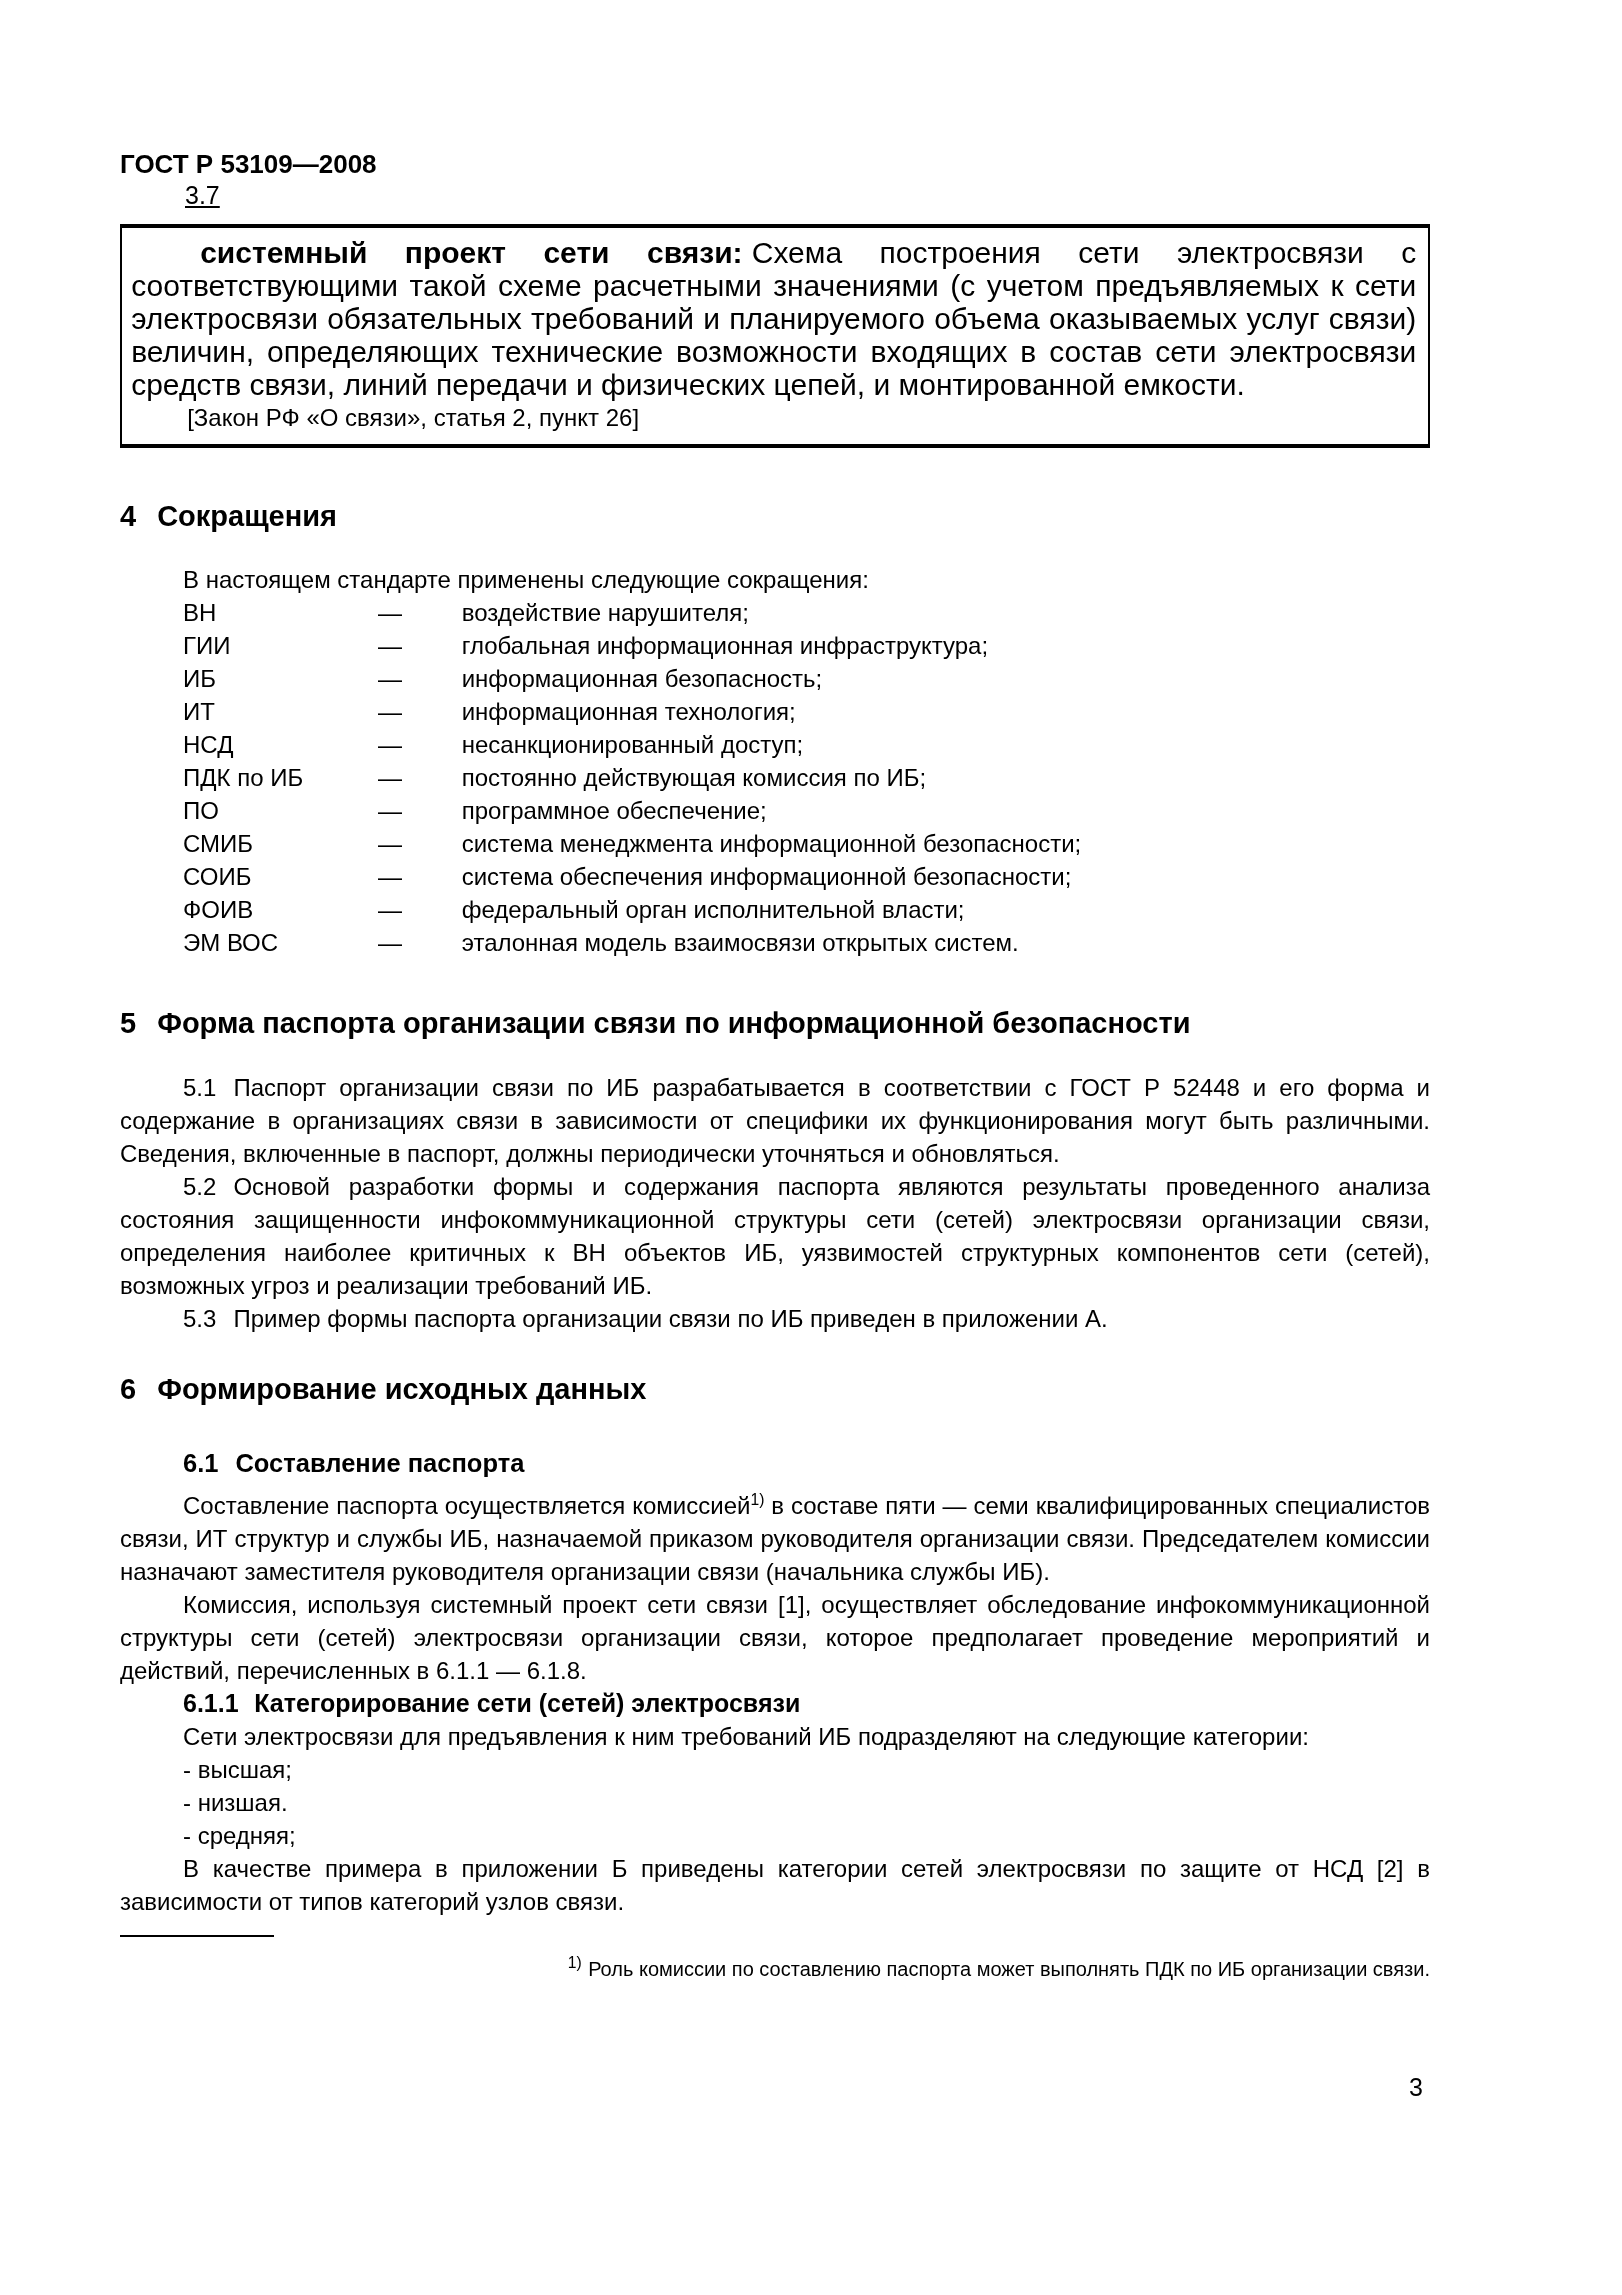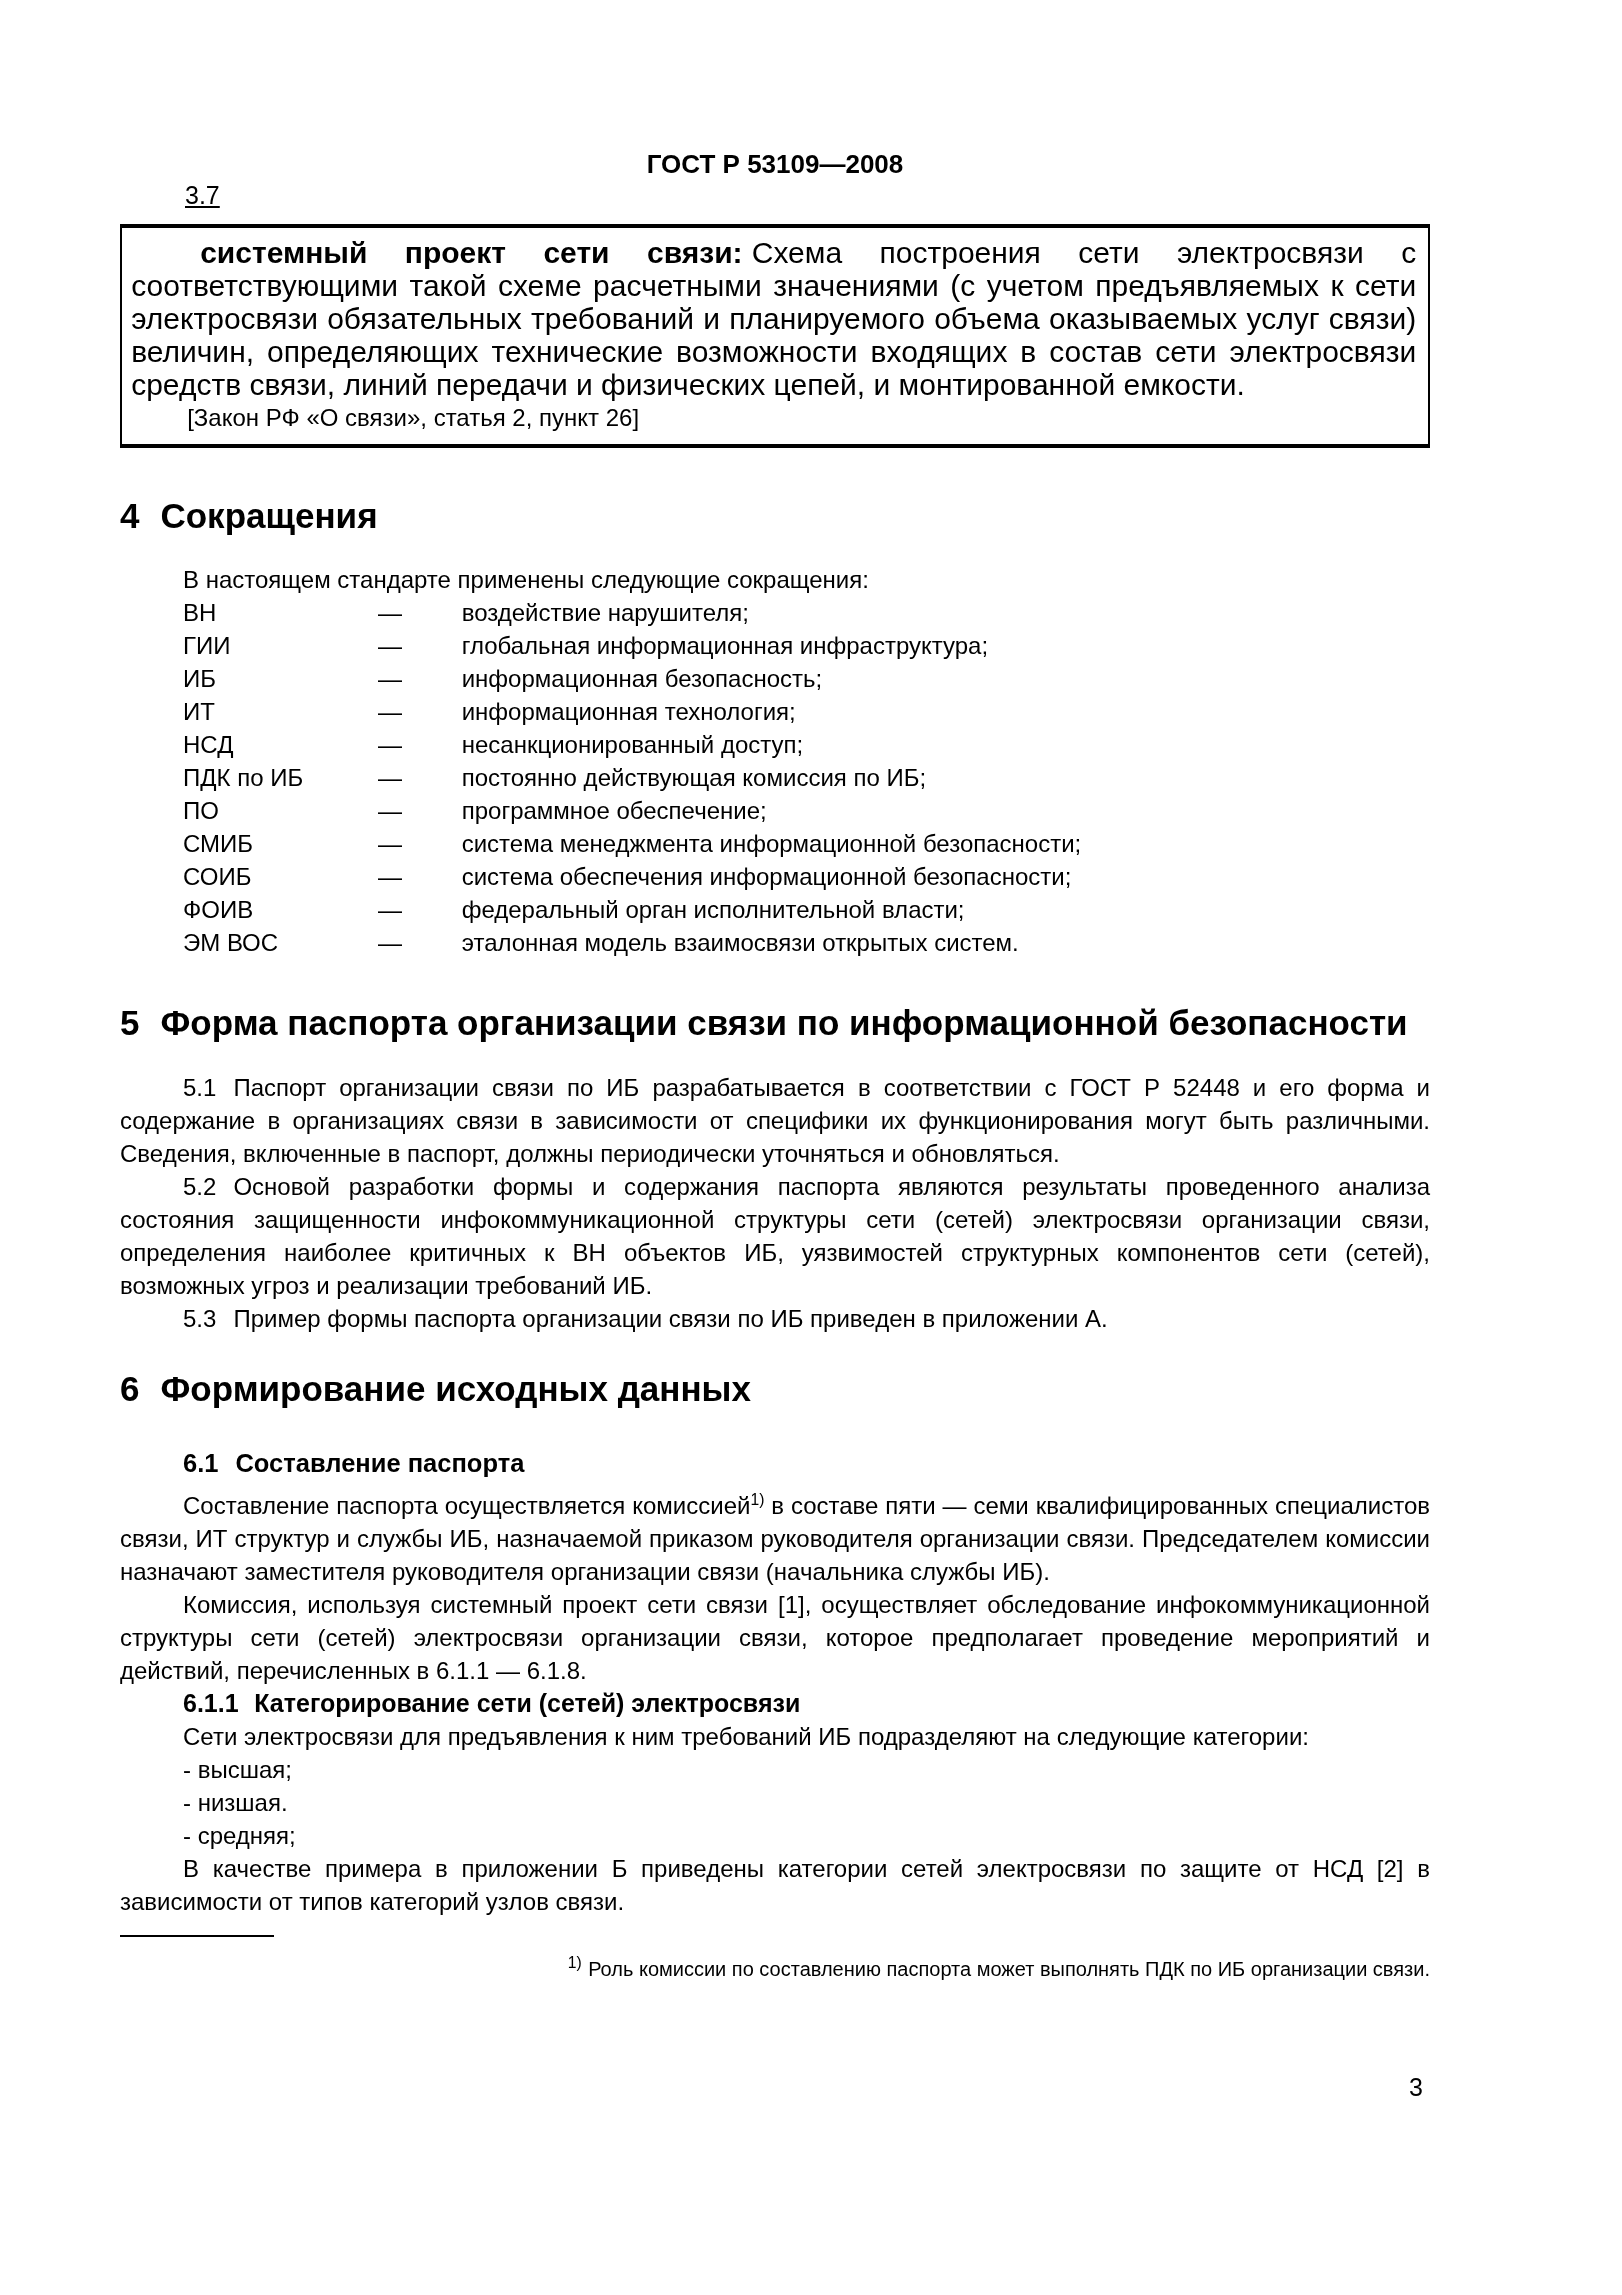--- a/index.html
+++ b/index.html
@@ -9,21 +9,21 @@
     position: relative;
     color: #000000;
     font-family: "Liberation Sans", sans-serif;
     overflow: hidden;
   }
   .page {
     position: absolute; inset: 0;
     padding: 149px 193px 0 120px;
   }
   .doc-header {
-    text-align: center;
+    text-align: left;
     font-weight: bold;
     font-size: 26px;
     line-height: 30px;
   }
   .section-ref {
     font-size: 25px;
     line-height: 33px;
     text-indent: 65px;
     text-decoration: underline;
   }
@@ -41,21 +41,21 @@
     text-indent: 69px;
   }
   .def-box .def-text .term { font-weight: bold; margin-right: 9.2px; }
   .def-box .def-source {
     font-size: 24px;
     line-height: 33px;
     text-indent: 56px;
   }
   .sec-heading {
     font-weight: bold;
-    font-size: 35px;
+    font-size: 29px;
     line-height: 34px;
   }
   .sec-heading .num { margin-right: 21px; }
   .h4 { margin-top: 51px; }
   .h5 { margin-top: 47px; }
   .h6 { margin-top: 37px; }
   .sub-heading {
     font-weight: bold;
     font-size: 25.5px;
     line-height: 33px;

